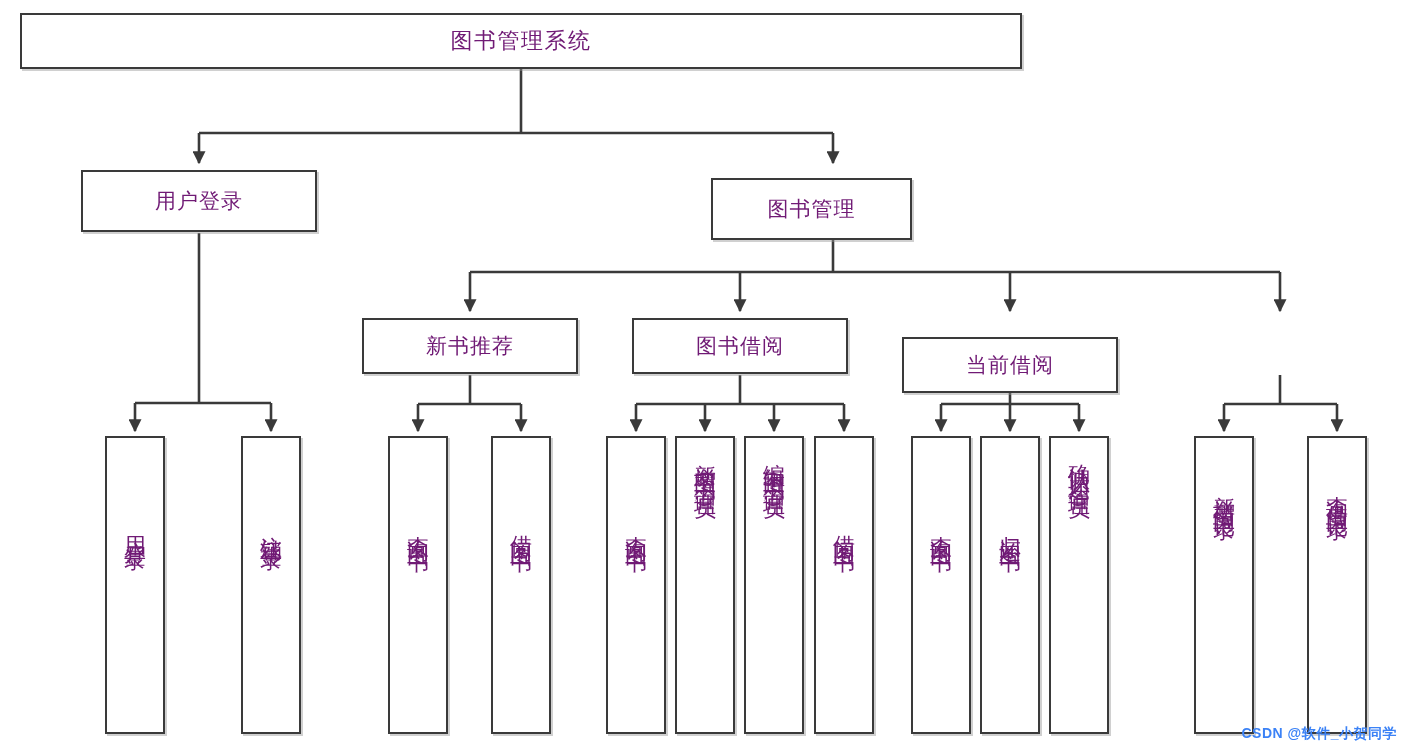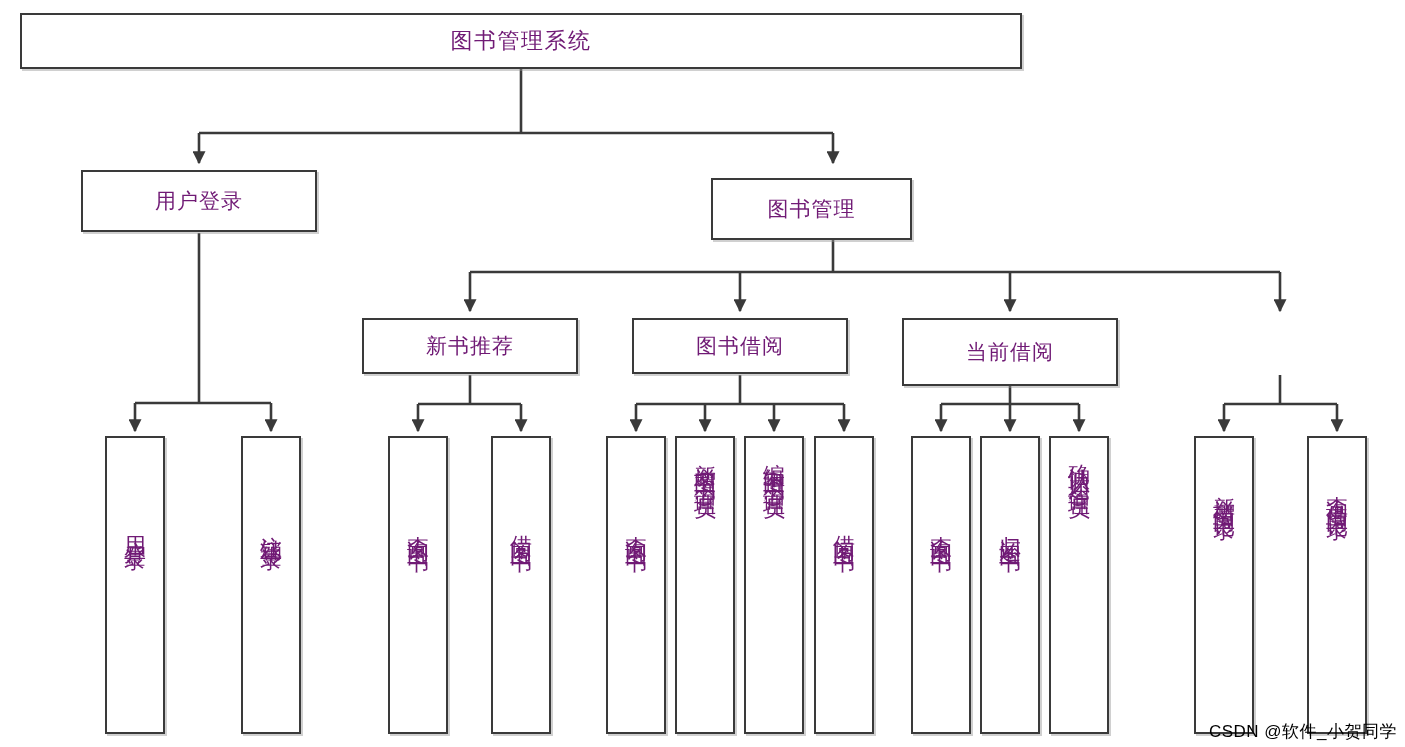--- a/index.html
+++ b/index.html
@@ -63,25 +63,26 @@
     text-orientation: upright;
     font-size: 22px;
     letter-spacing: 5px;
     line-height: 1;
     white-space: nowrap;
   }
   .watermark {
     position: absolute;
     right: 8px;
     bottom: 4px;
-    font-size: 17px;
-    color: #000000;
+    font-size: 14px;
+    color: #3b82f6;
     letter-spacing: 0.5px;
     z-index: 5;
     white-space: nowrap;
+    font-weight: bold;
   }
 </style>
 </head>
 <body>
 
 <div id="canvas">
 
   <svg id="wires" viewBox="0 0 1405 747" xmlns="http://www.w3.org/2000/svg">
     <defs>
       <marker id="arrow" viewBox="0 0 10 10" refX="9" refY="5" markerWidth="5" markerHeight="5" orient="auto-start-reverse">
@@ -145,21 +146,21 @@
   </div>
 
   <div class="node horiz" style="left:632px; top:318px; width:216px; height:56px;">
     <span class="label">图书借阅</span>
   </div>
 
   <div class="node horiz" style="left:362px; top:318px; width:216px; height:56px;">
     <span class="label">新书推荐</span>
   </div>
 
-  <div class="node horiz" style="left:902px; top:318px; width:216px; height:68px;">
+  <div class="node horiz" style="left:902px; top:337px; width:216px; height:56px;">
     <span class="label">当前借阅</span>
   </div>
 
 
   <div class="node leaf" style="left:105px; top:436px; width:60px; height:298px; padding-top:80px;">
     <span class="label">用户登录</span>
   </div>
 
   <div class="node leaf" style="left:241px; top:436px; width:60px; height:298px; padding-top:80px;">
     <span class="label">注销登录</span>

